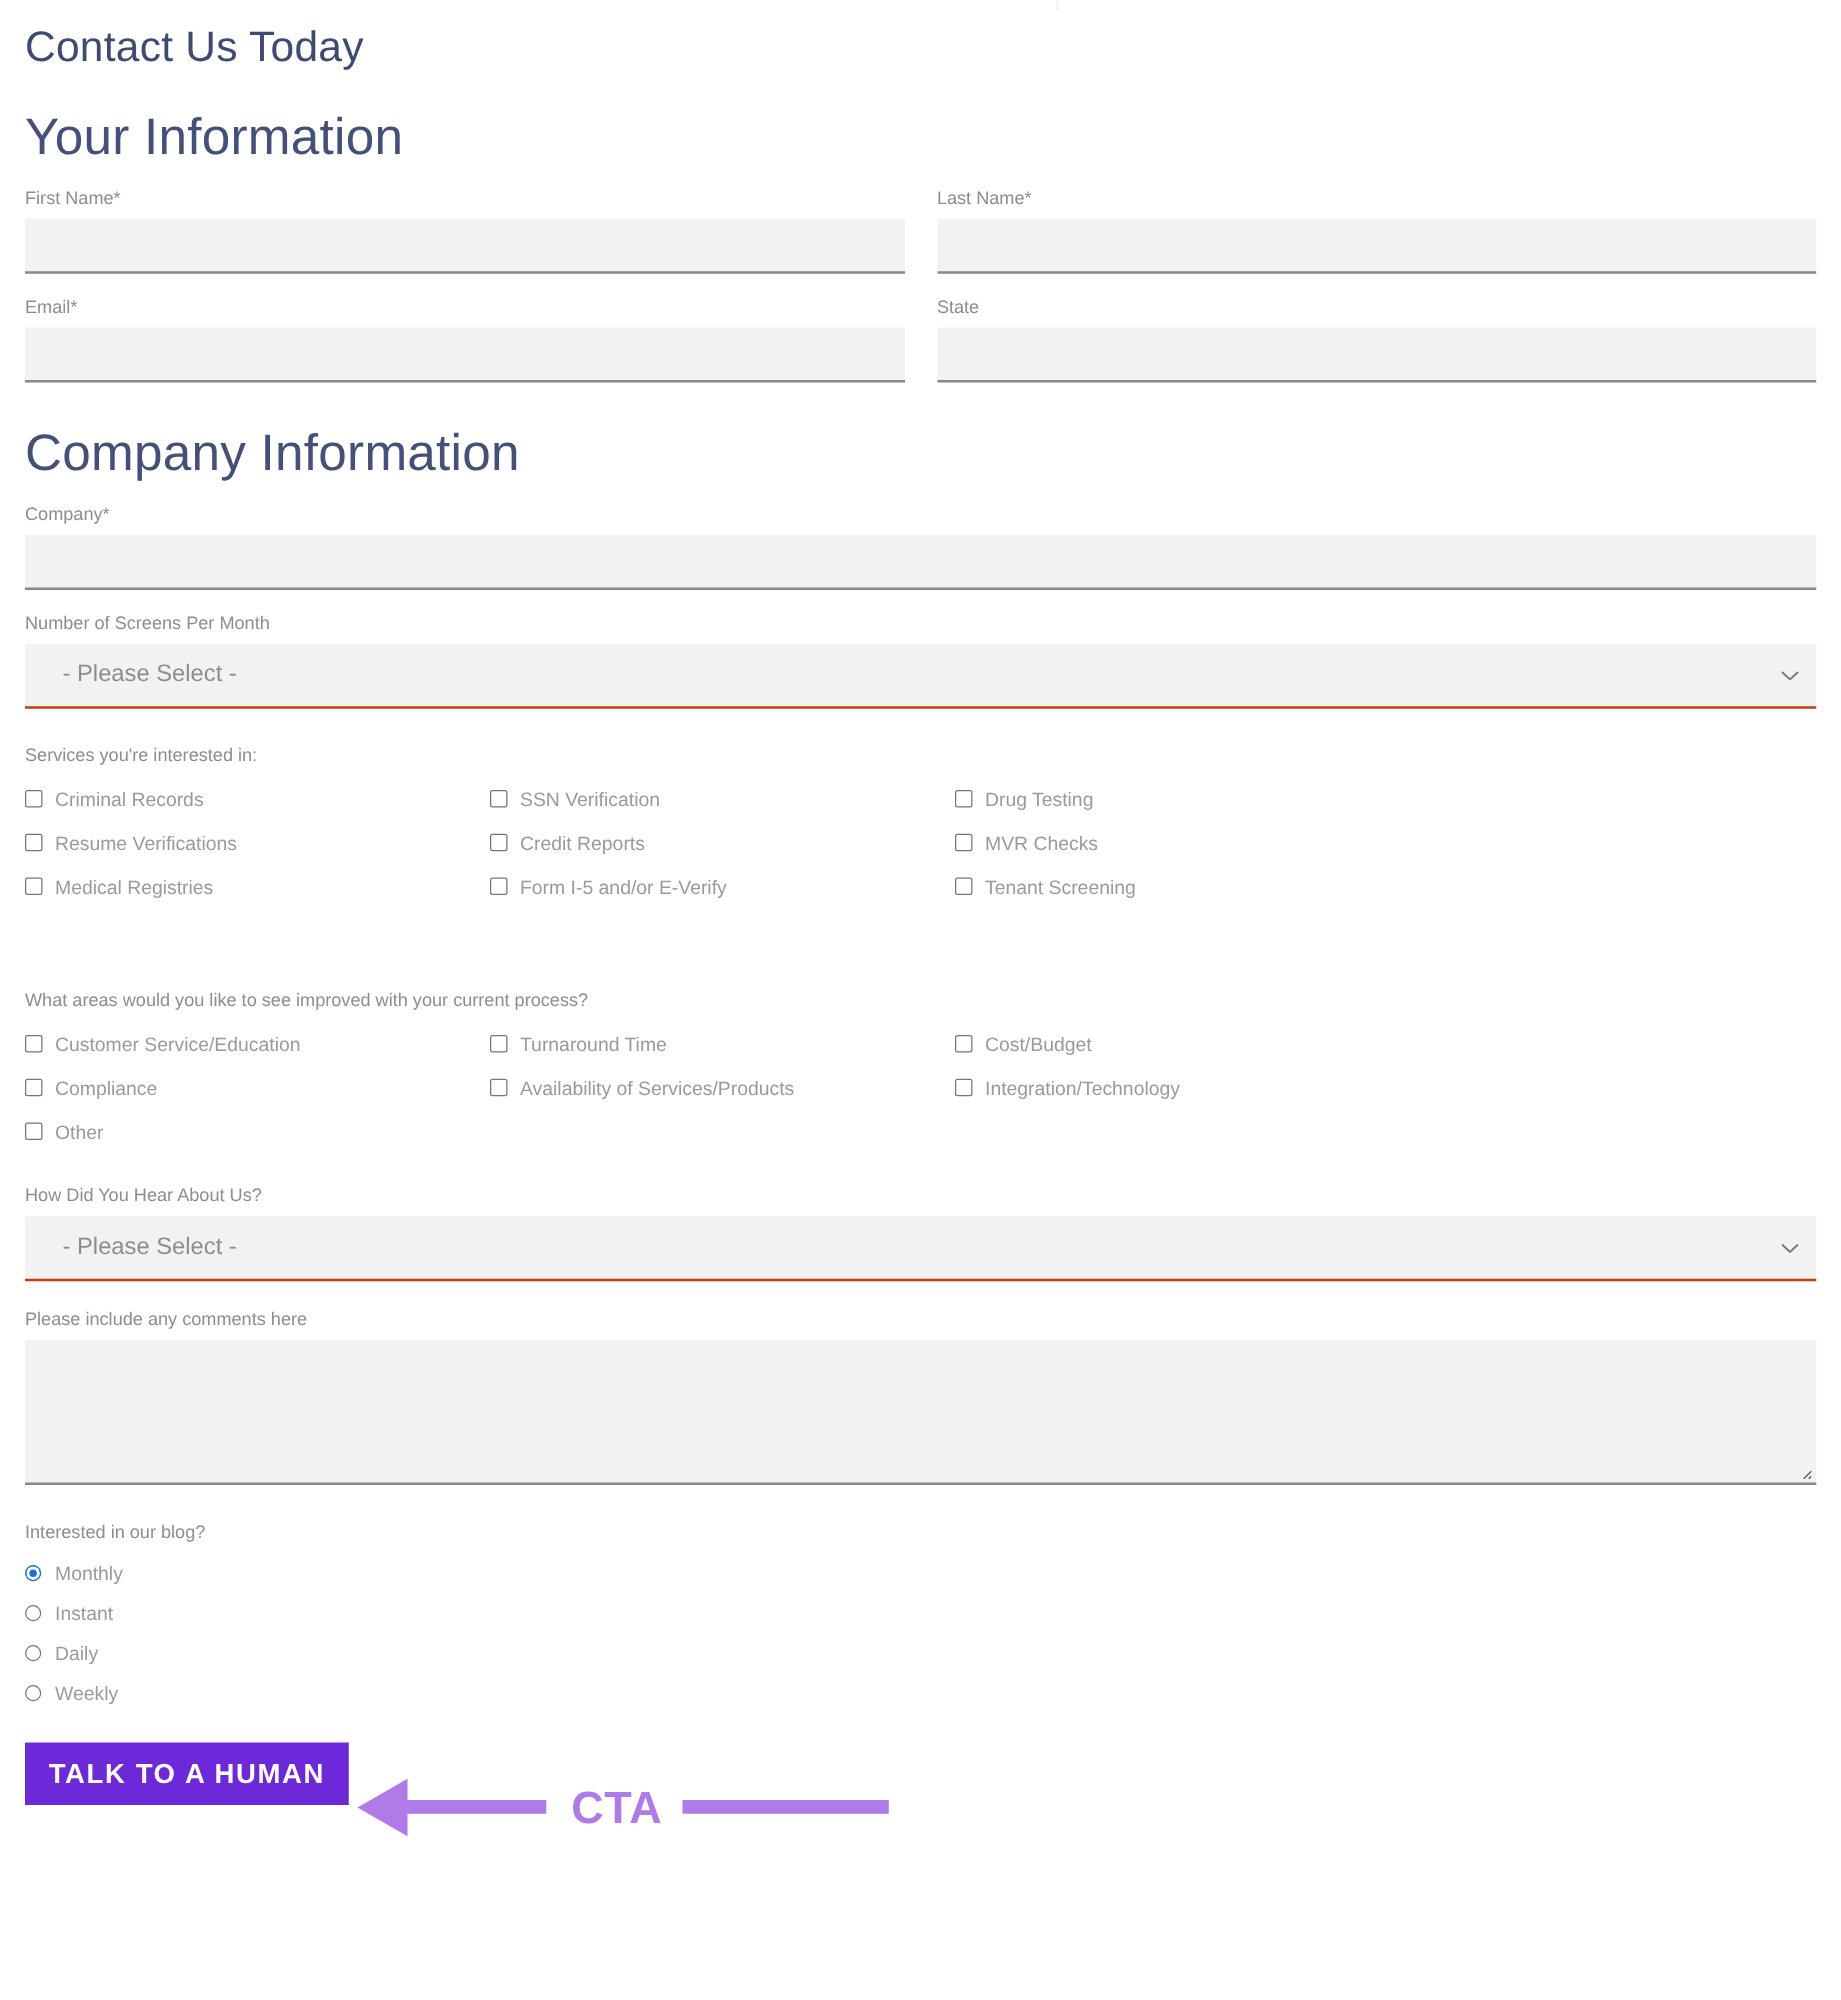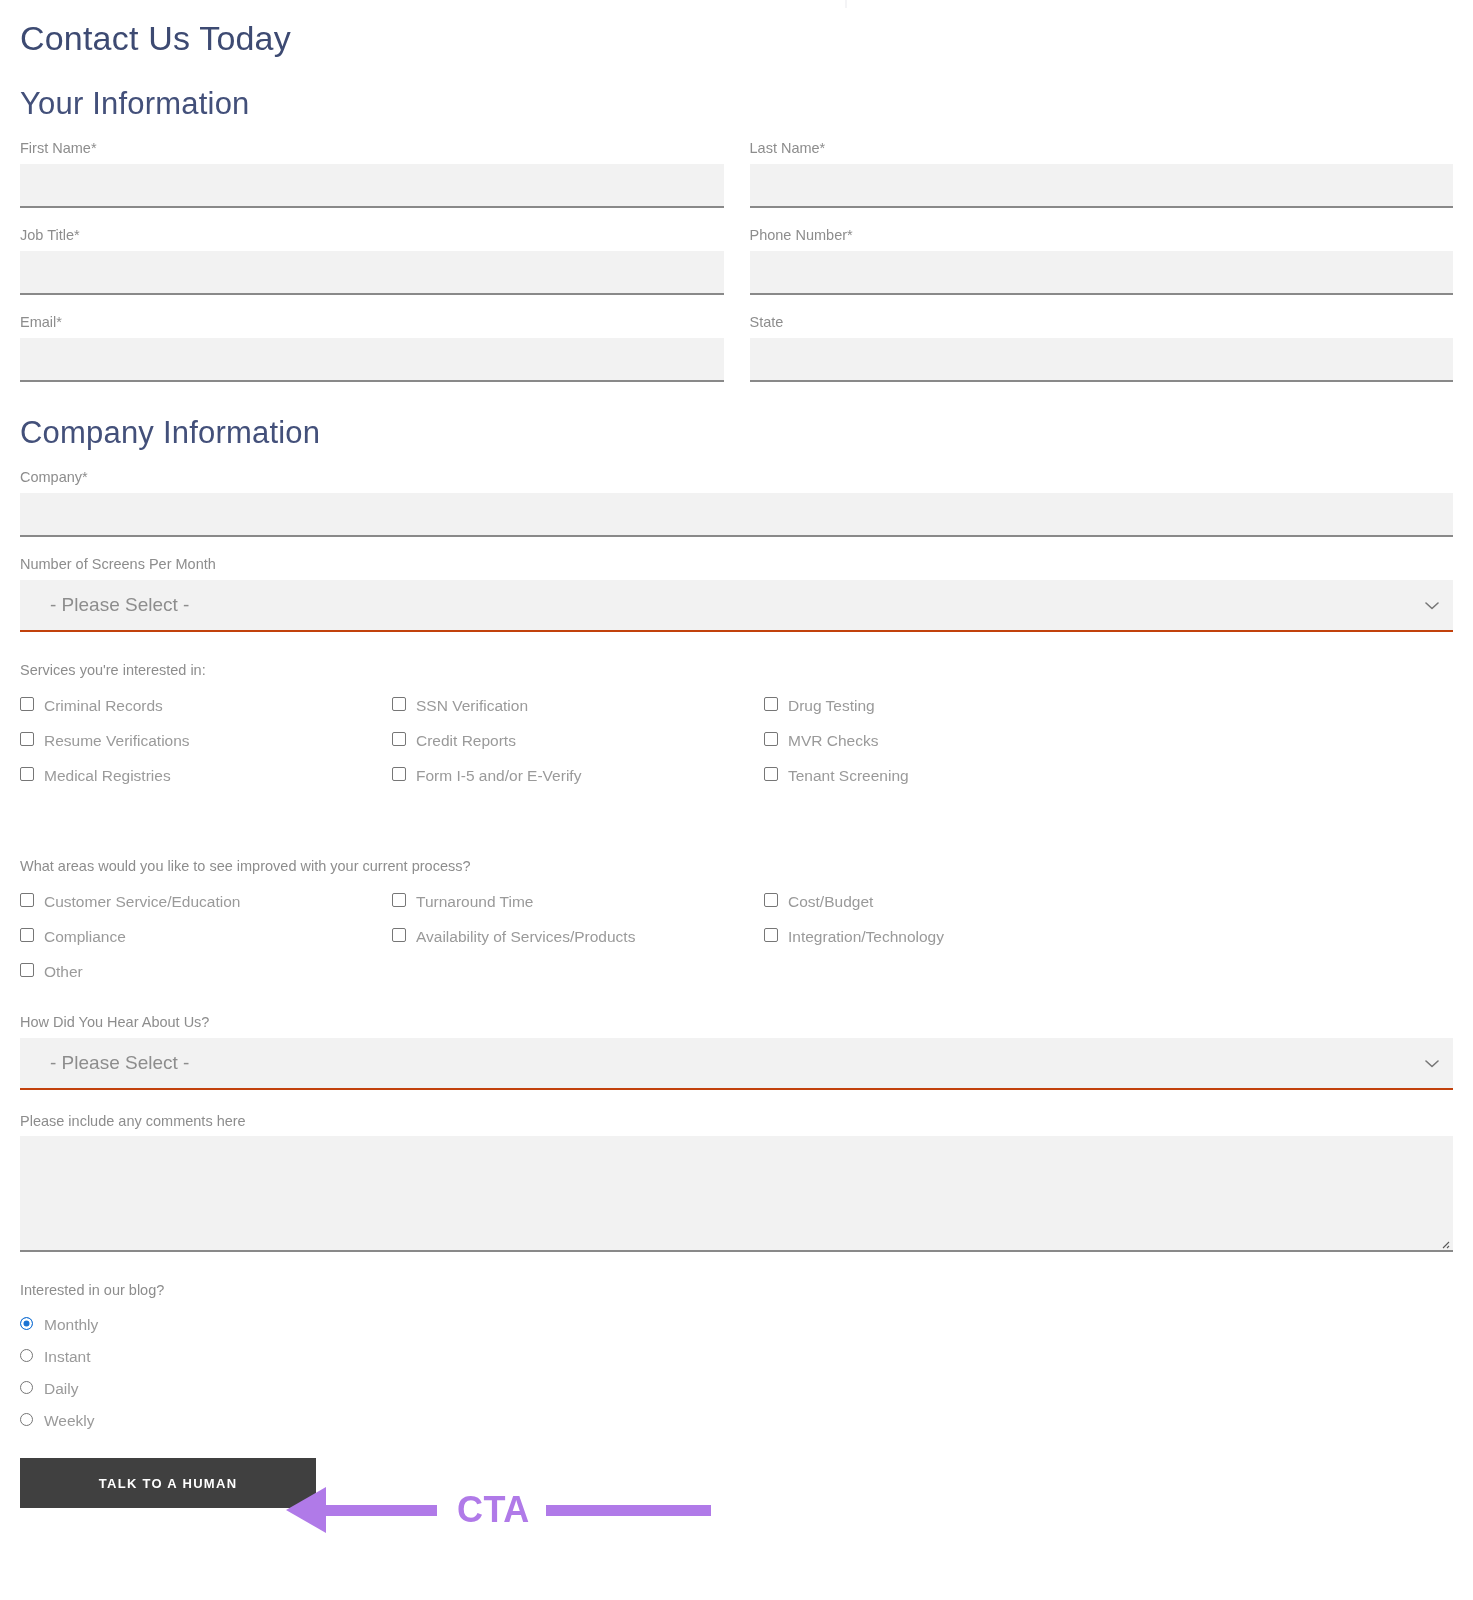--- a/index.html
+++ b/index.html
@@ -26,21 +26,21 @@
     font-size: 34px;
     letter-spacing: 0.2px;
     color: #3d4a72;
     margin: 0;
     padding-top: 20px;
     line-height: 1.1;
   }
   .h-sub {
     font-family: "Liberation Sans", sans-serif;
     font-weight: 300;
-    font-size: 31px;
+    font-size: 41px;
     letter-spacing: 0.2px;
     color: #43507a;
     margin: 0;
     padding-top: 30px;
     line-height: 1.1;
   }
   .h-sub.company { padding-top: 34px; }
 
   
   .row2 {
@@ -204,27 +204,27 @@
   
   .cta-row {
     position: relative;
     margin-top: 22px;
     height: 60px;
   }
   .cta-button {
     position: absolute;
     left: 0;
     top: 0;
-    width: 296px;
+    width: 259px;
     height: 50px;
-    background: #404040;
+    background: #6d28d9;
     border: none;
     color: #ffffff;
     font-family: "Liberation Sans", sans-serif;
-    font-size: 13px;
+    font-size: 22px;
     font-weight: 700;
     letter-spacing: 1.3px;
     cursor: pointer;
     text-transform: uppercase;
     display: flex;
     align-items: center;
     justify-content: center;
   }
 
   
@@ -294,30 +294,20 @@
     <div class="col">
       <label class="field-label">First Name*</label>
       <input class="input-box" type="text" placeholder="" style="">
     </div>
     <div class="col">
       <label class="field-label">Last Name*</label>
       <input class="input-box" type="text" placeholder="" style="">
     </div>
   </div>
 
-  <div class="row2">
-    <div class="col">
-      <label class="field-label">Job Title*</label>
-      <input class="input-box" type="text" placeholder="" style="">
-    </div>
-    <div class="col">
-      <label class="field-label">Phone Number*</label>
-      <input class="input-box" type="text" placeholder="" style="">
-    </div>
-  </div>
 
   <div class="row2">
     <div class="col">
       <label class="field-label">Email*</label>
       <input class="input-box" type="text" placeholder="" style="">
     </div>
     <div class="col">
       <label class="field-label">State</label>
       <input class="input-box" type="text" placeholder="" style="">
     </div>

